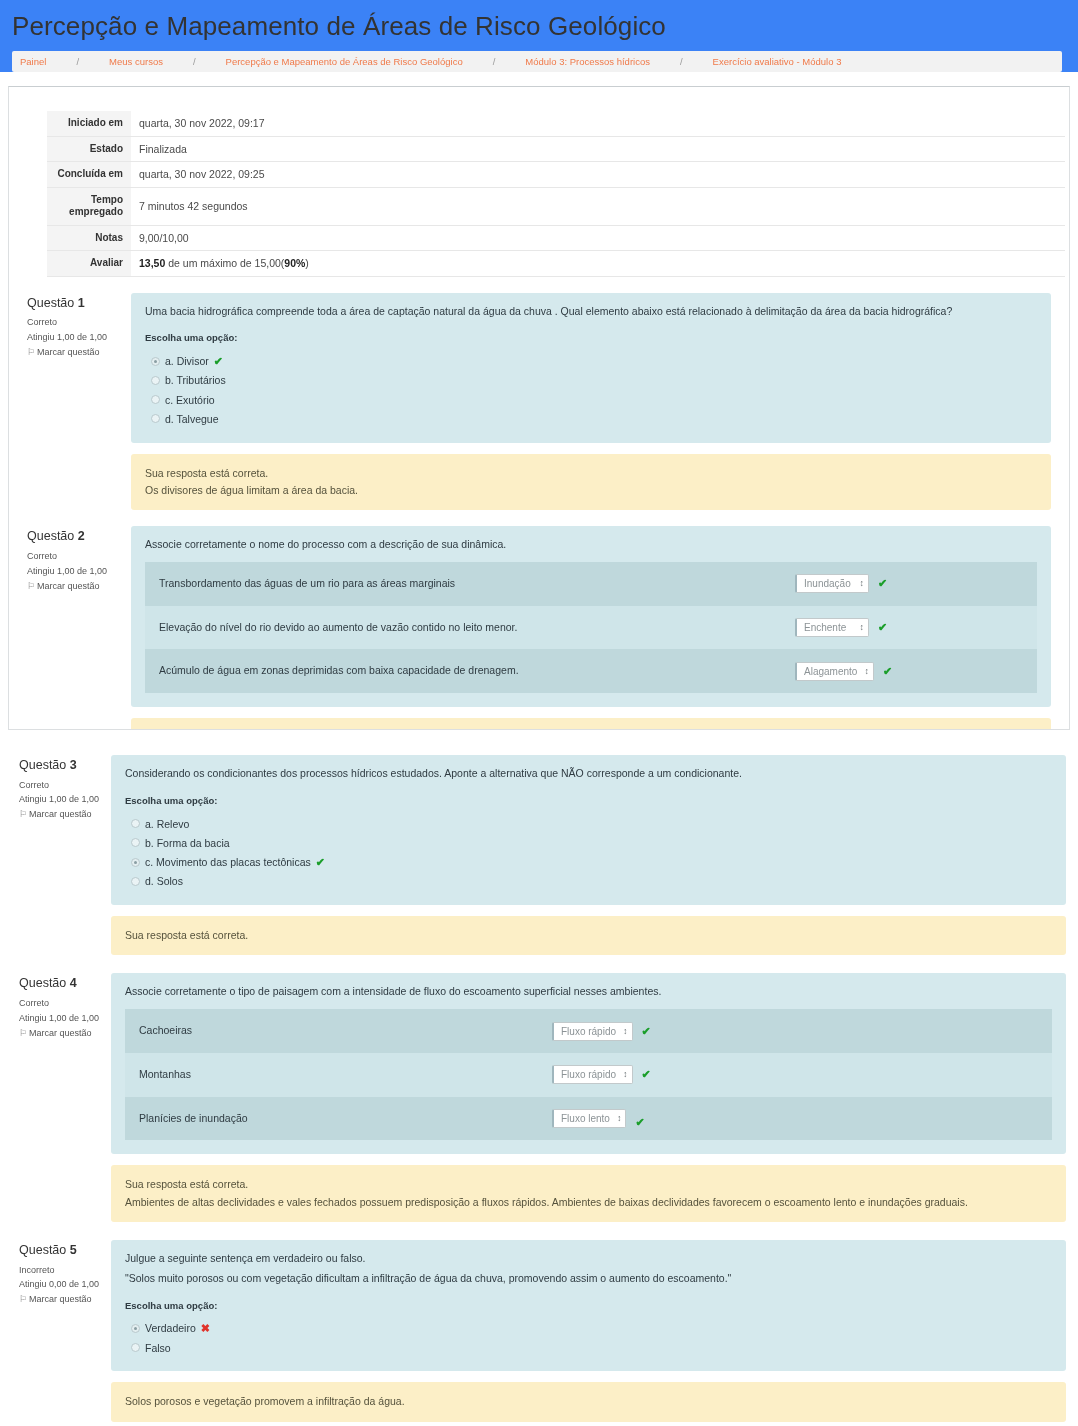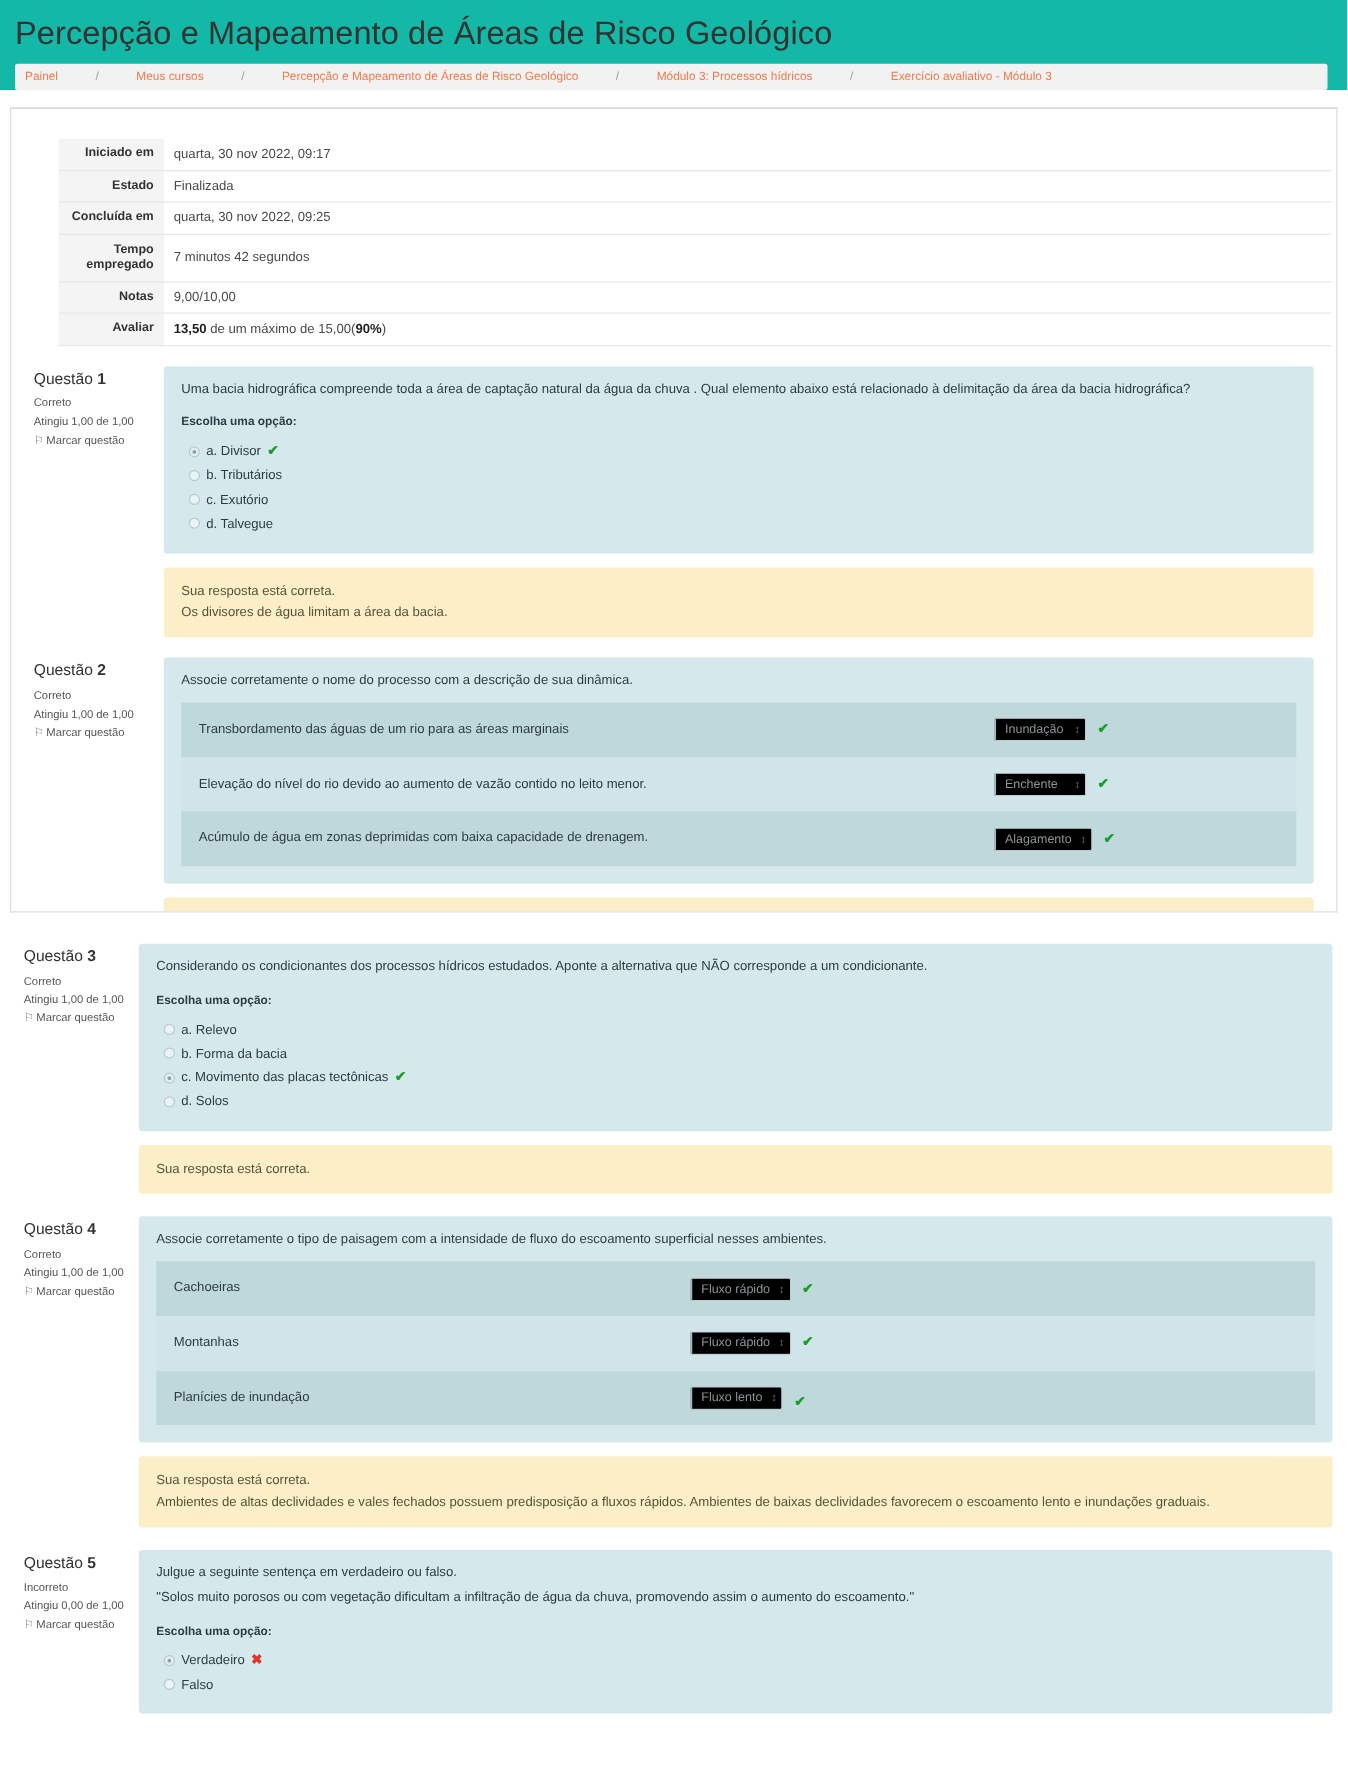--- a/index.html
+++ b/index.html
@@ -7,21 +7,21 @@
   body {
     width:1078px; height:1426px;
     background:#ffffff;
     font-family:"Liberation Sans", sans-serif;
     color:#333333;
     overflow:hidden;
     position:relative;
   }
 
   
-  .page-header { padding:6px 10px 0 10px; background:#14b8a6; }
+  .page-header { padding:6px 10px 0 10px; background:#3b82f6; }
   .page-title {
     font-size:26px; font-weight:400; color:#333;
     letter-spacing:.1px; line-height:1.25; margin:4px 0 8px 2px;
   }
   .breadcrumb-bar {
     background:#f2f2f2; border-radius:2px;
     padding:5px 8px; margin:0 0 0 2px;
     font-size:9.5px; color:#777;
     display:flex; align-items:center; flex-wrap:nowrap;
     width:1050px;
@@ -92,21 +92,21 @@
   .match-row { display:flex; align-items:center; }
   .match-row .m-left {
     flex:0 0 auto; padding:14px 0 14px 14px; font-size:10.5px; color:#2f3b42;
   }
   .match-row .m-right { display:flex; align-items:center; gap:9px; padding:10px 0; }
   .mr-odd { background:#bfd8dc; }
   .mr-even { background:#cfe5e9; }
 
   .select {
     display:inline-flex; align-items:center; justify-content:space-between;
-    background:#000000; border:1px solid #c2c9cb; border-left:2px solid #9fb6bd;
+    background:#ffffff; border:1px solid #c2c9cb; border-left:2px solid #9fb6bd;
     border-radius:2px; height:19px; padding:0 5px 0 7px;
     font-size:10px; color:#8c9396; min-width:74px;
   }
   .select .caret { margin-left:7px; font-size:8px; color:#6d7477; line-height:1; letter-spacing:-1px; }
   .select .caret::before { content:"\2195"; font-size:9px; }
 
   
   .feedback {
     background:#fcefc7; border-radius:3px; margin-top:11px;
     padding:11px 14px; font-size:10.5px; color:#55523c; line-height:1.65;
@@ -366,16 +366,19 @@
               <span class="radio checked"></span>
               <span>Verdadeiro</span>
               <span class="mark-wrong">✖</span>
             </li>
           <li>
               <span class="radio"></span>
               <span>Falso</span>
             </li>
         </ul>
       </div>
+      <div class="feedback">
+        <p>Solos porosos e vegetação promovem a infiltração da água.</p>
+      </div>
     </div>
   </div>
 
 </div>
 
 </body></html>

